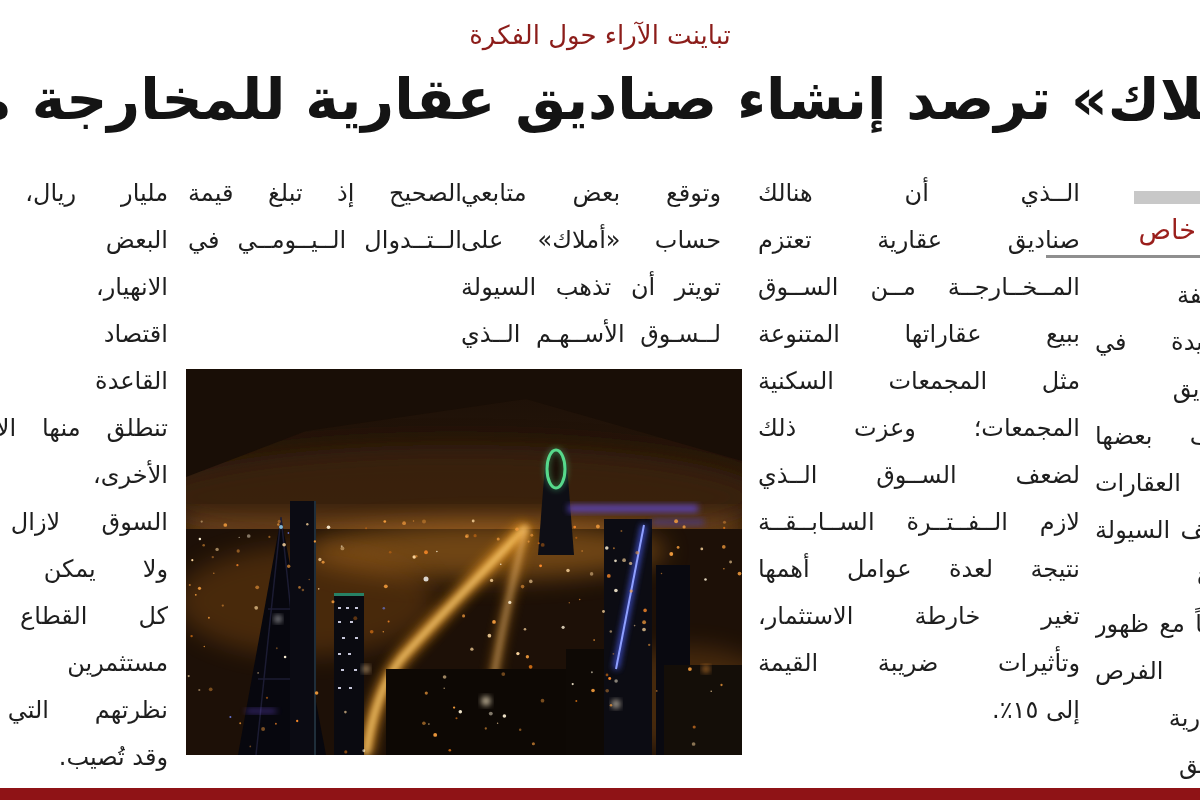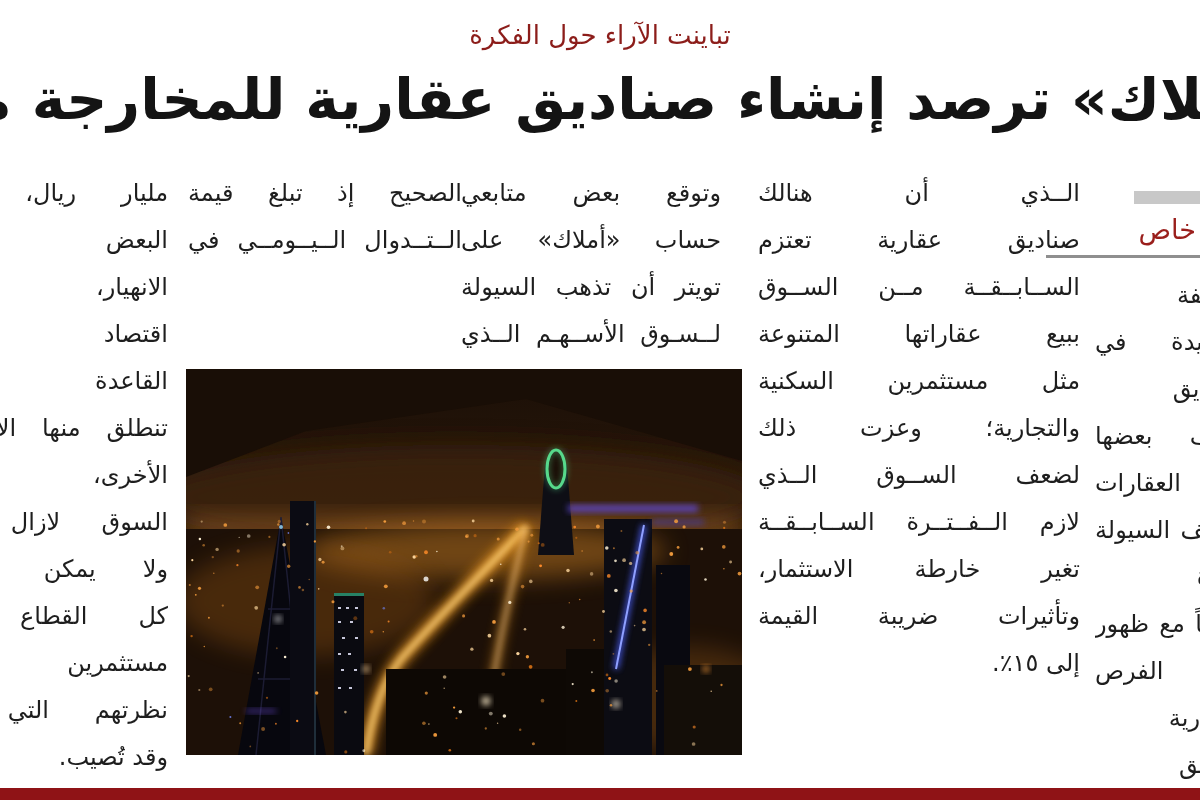--- a/index.html
+++ b/index.html
@@ -68,26 +68,27 @@
   </div>
 <div class="col col-middle">
     <div class="ln">وتوقع بعض متابعي</div>
     <div class="ln">حساب «أملاك» على</div>
     <div class="ln">تويتر أن تذهب السيولة</div>
     <div class="ln">لــسـوق الأســهـم الــذي</div>
   </div>
 <div class="col col-right">
     <div class="ln">الــذي أن هنالك</div>
     <div class="ln">صناديق عقارية تعتزم</div>
-    <div class="ln">الســابــقــة مــن الســوق</div>
+    <div class="ln">المــخــارجــة مــن الســوق</div>
     <div class="ln">ببيع عقاراتها المتنوعة</div>
-    <div class="ln">مثل مستثمرين السكنية</div>
-    <div class="ln">والتجارية؛ وعزت ذلك</div>
+    <div class="ln">مثل المجمعات السكنية</div>
+    <div class="ln">المجمعات؛ وعزت ذلك</div>
     <div class="ln">لضعف الســوق الــذي</div>
     <div class="ln">لازم الــفــتــرة الســابــقــة</div>
+    <div class="ln">نتيجة لعدة عوامل أهمها</div>
     <div class="ln">تغير خارطة الاستثمار،</div>
     <div class="ln">وتأثيرات ضريبة القيمة</div>
     <div class="ln plain">إلى ١٥٪.</div>
   </div>
 <div class="col col-far-right">
     <div class="ln">صحيفة «أملاك»</div>
     <div class="ln">الجديدة في السوق</div>
     <div class="ln">صناديق عقارية،</div>
     <div class="ln">تهدف بعضها</div>
     <div class="ln">من العقارات</div>

